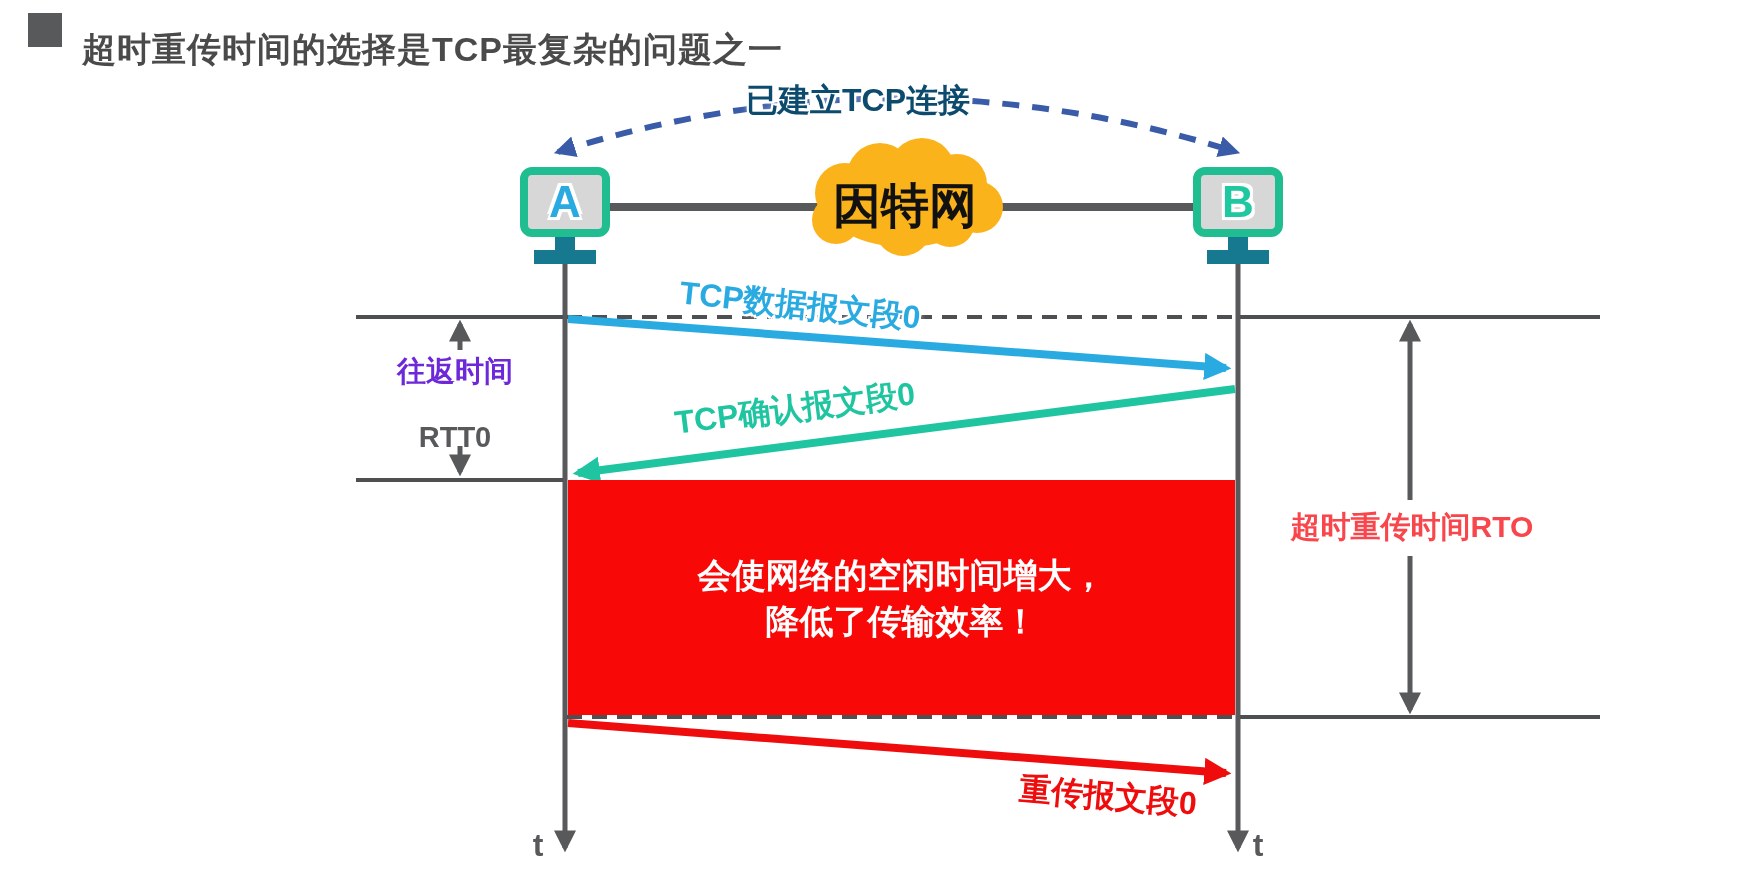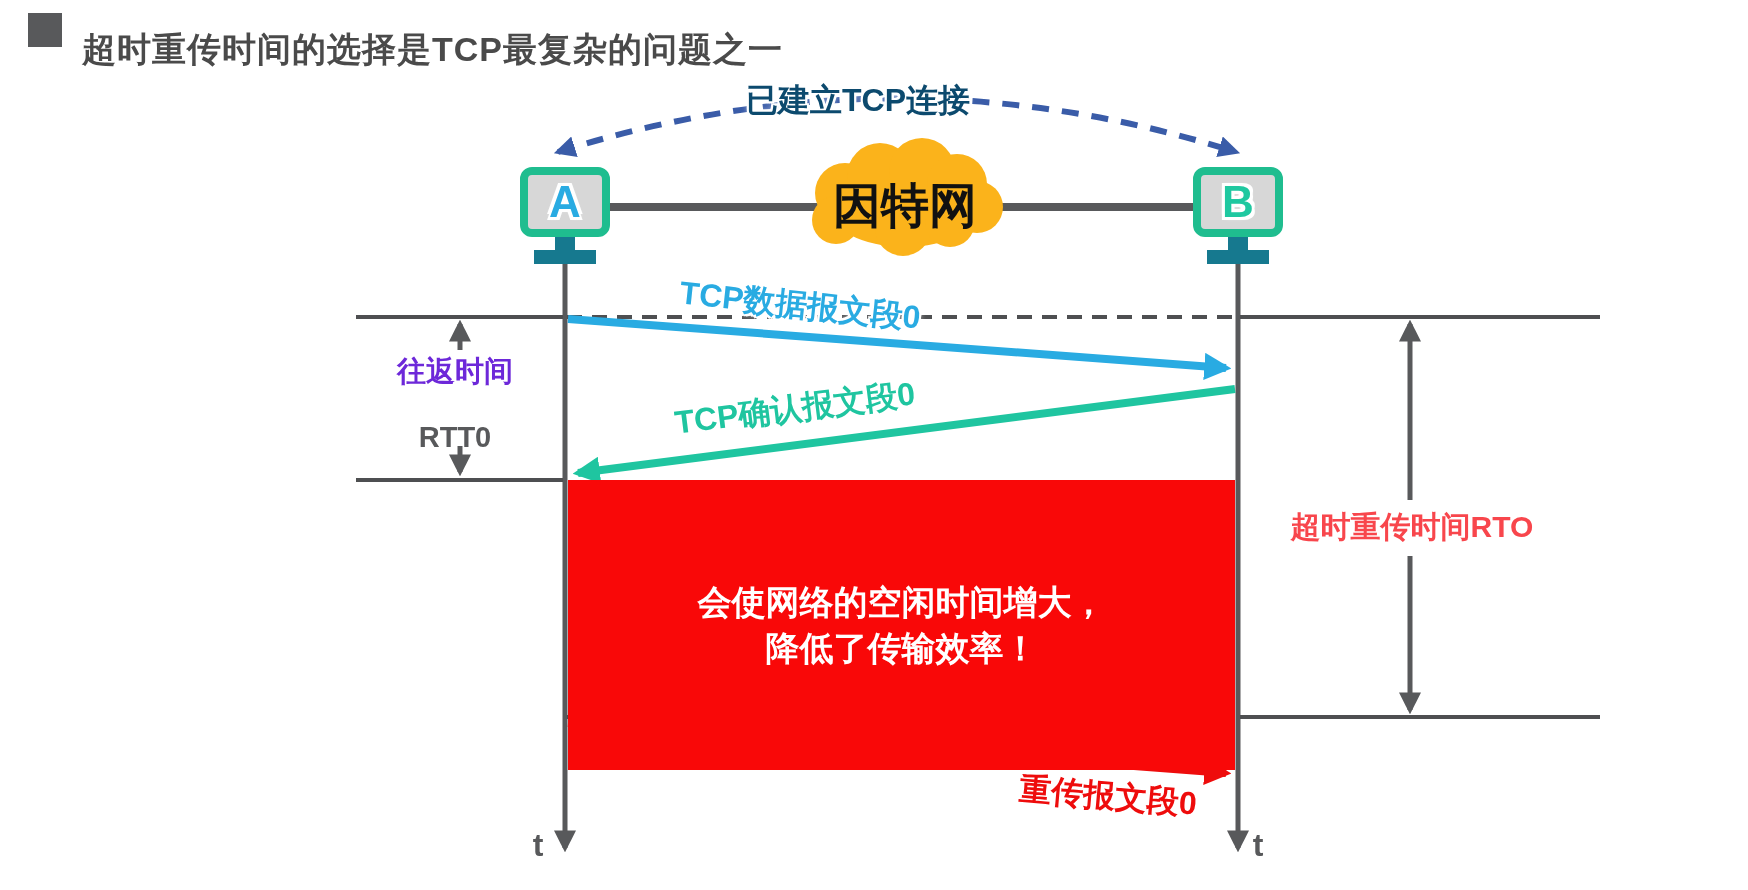--- a/index.html
+++ b/index.html
@@ -21,21 +21,21 @@
   #host-b{left:1193px;color:#1FC8A0;}
   .stand-neck{position:absolute;top:237px;width:20px;height:16px;background:#16798F;}
   .stand-base{position:absolute;top:250px;width:62px;height:14px;background:#16798F;}
   #cloud-label{left:905px;top:206px;font-size:48px;color:#111;}
   #data-seg-label{left:800px;top:306px;font-size:32px;color:#29ABE2;
                   transform:translate(-50%,-50%) rotate(6deg);}
   #ack-seg-label{left:795px;top:409px;font-size:32px;color:#1FC5A0;
                  transform:translate(-50%,-50%) rotate(-7deg);}
   #rtt-label-1{left:455px;top:372px;font-size:29px;color:#6d28d9;}
   #rtt-label-2{left:455px;top:416px;font-size:29px;color:#58595B;margin-top:21px;}
-  #warning-box{left:568px;top:480px;width:667px;height:290px;background:#F90808;
+  #warning-box{left:568px;top:480px;width:667px;height:235px;background:#F90808;
                display:flex;flex-direction:column;align-items:center;justify-content:center;}
   .warn-line{color:#fff;font-weight:bold;font-size:34px;line-height:46px;white-space:nowrap;}
   #rto-label{left:1412px;top:527px;font-size:30px;color:#F8464C;}
   #retrans-label{left:1108px;top:797px;font-size:32px;color:#EE0C0C;
                  transform:translate(-50%,-50%) rotate(5deg);}
   #t-left{left:538px;top:845px;font-size:32px;color:#58595B;}
   #t-right{left:1258px;top:845px;font-size:32px;color:#58595B;}
 </style>
 </head>
 <body>

